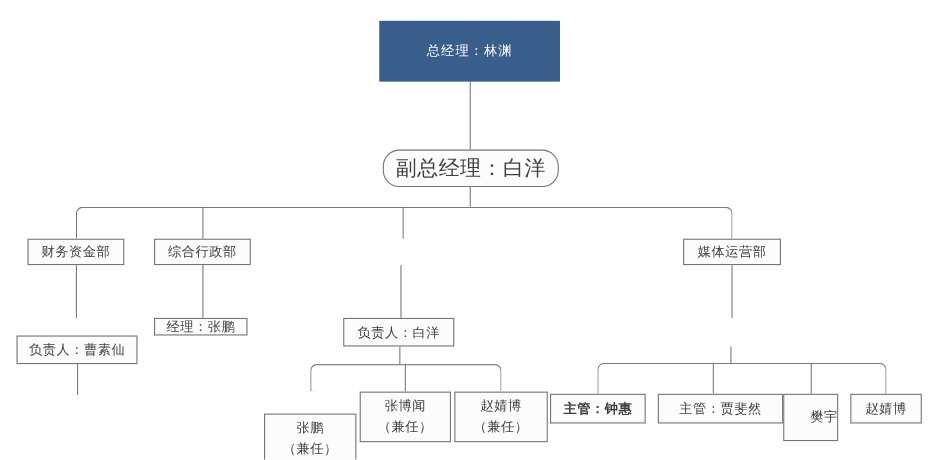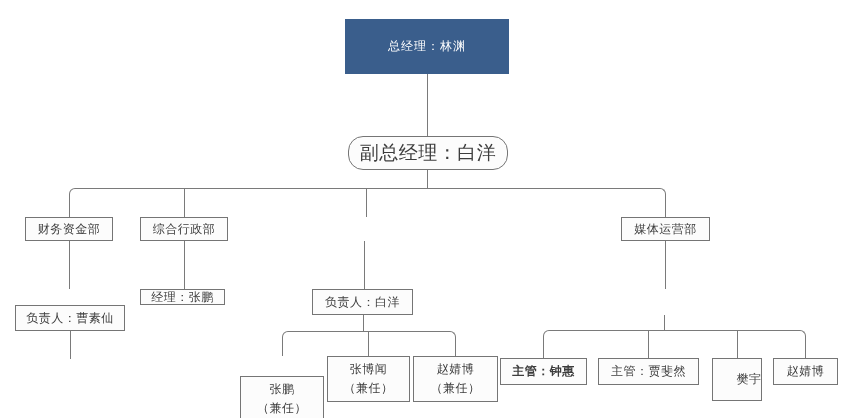--- a/index.html
+++ b/index.html
@@ -107,21 +107,21 @@
   <div class="node two-line" style="left:413px;top:356px;width:85px;height:46px;">
     <div>
       <div>赵婧博</div>
       <div>（兼任）</div>
     </div>
   </div>
 
   <div class="node" style="left:500px;top:358px;width:87px;height:27px;font-weight:bold;">
     <span>主管：钟惠</span>
   </div>
-  <div class="node" style="left:598px;top:358px;width:101px;height:27px;text-align:center;">
+  <div class="node" style="left:598px;top:358px;width:114px;height:27px;text-align:center;">
     <span>主管：贾斐然</span>
   </div>
   <div class="node" style="left:712px;top:358px;width:50px;height:43px;padding-left:24px;">
     <span>樊宇</span>
   </div>
   <div class="node" style="left:773px;top:358px;width:65px;height:27px;">
     <span>赵婧博</span>
   </div>
 
 </div>

